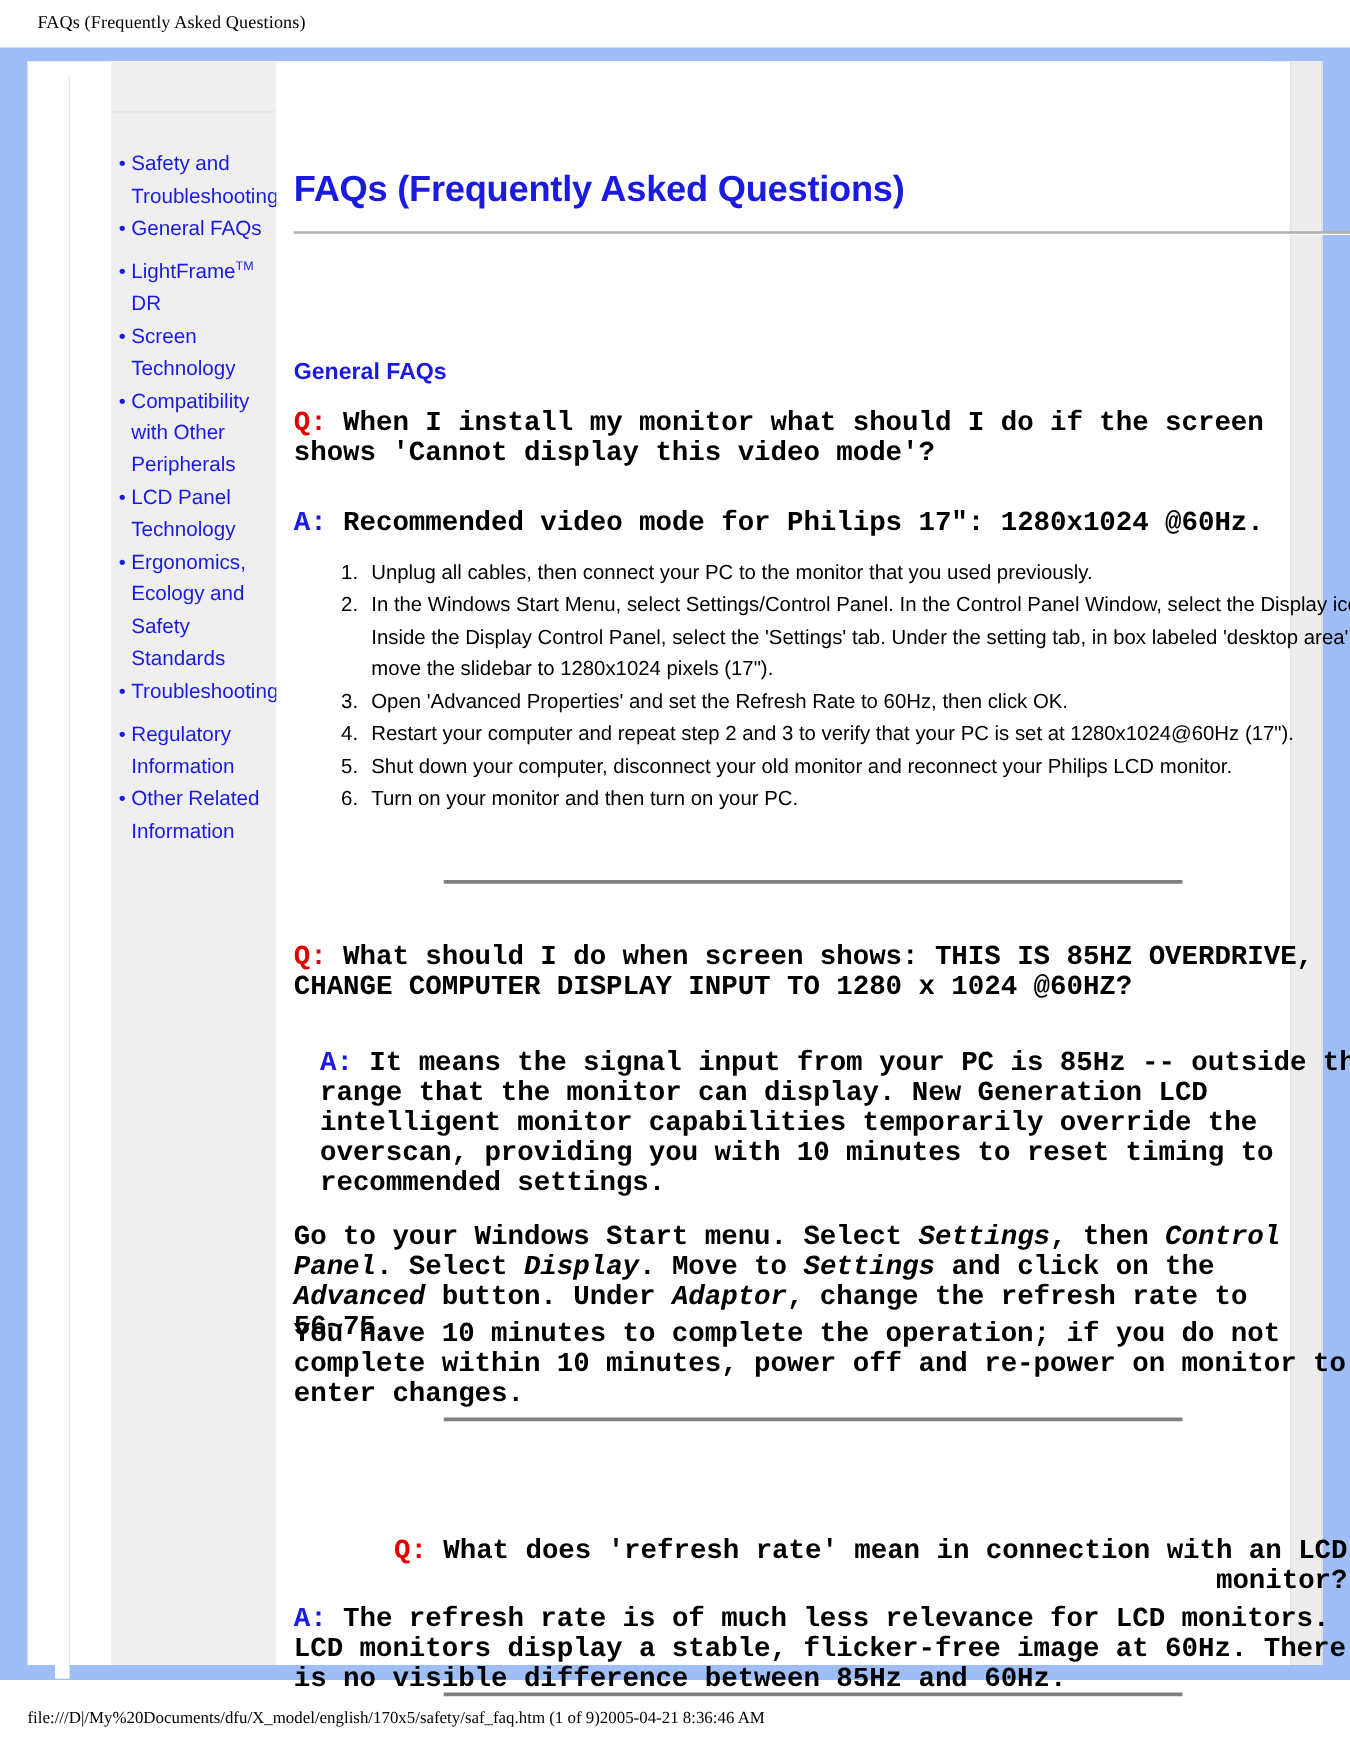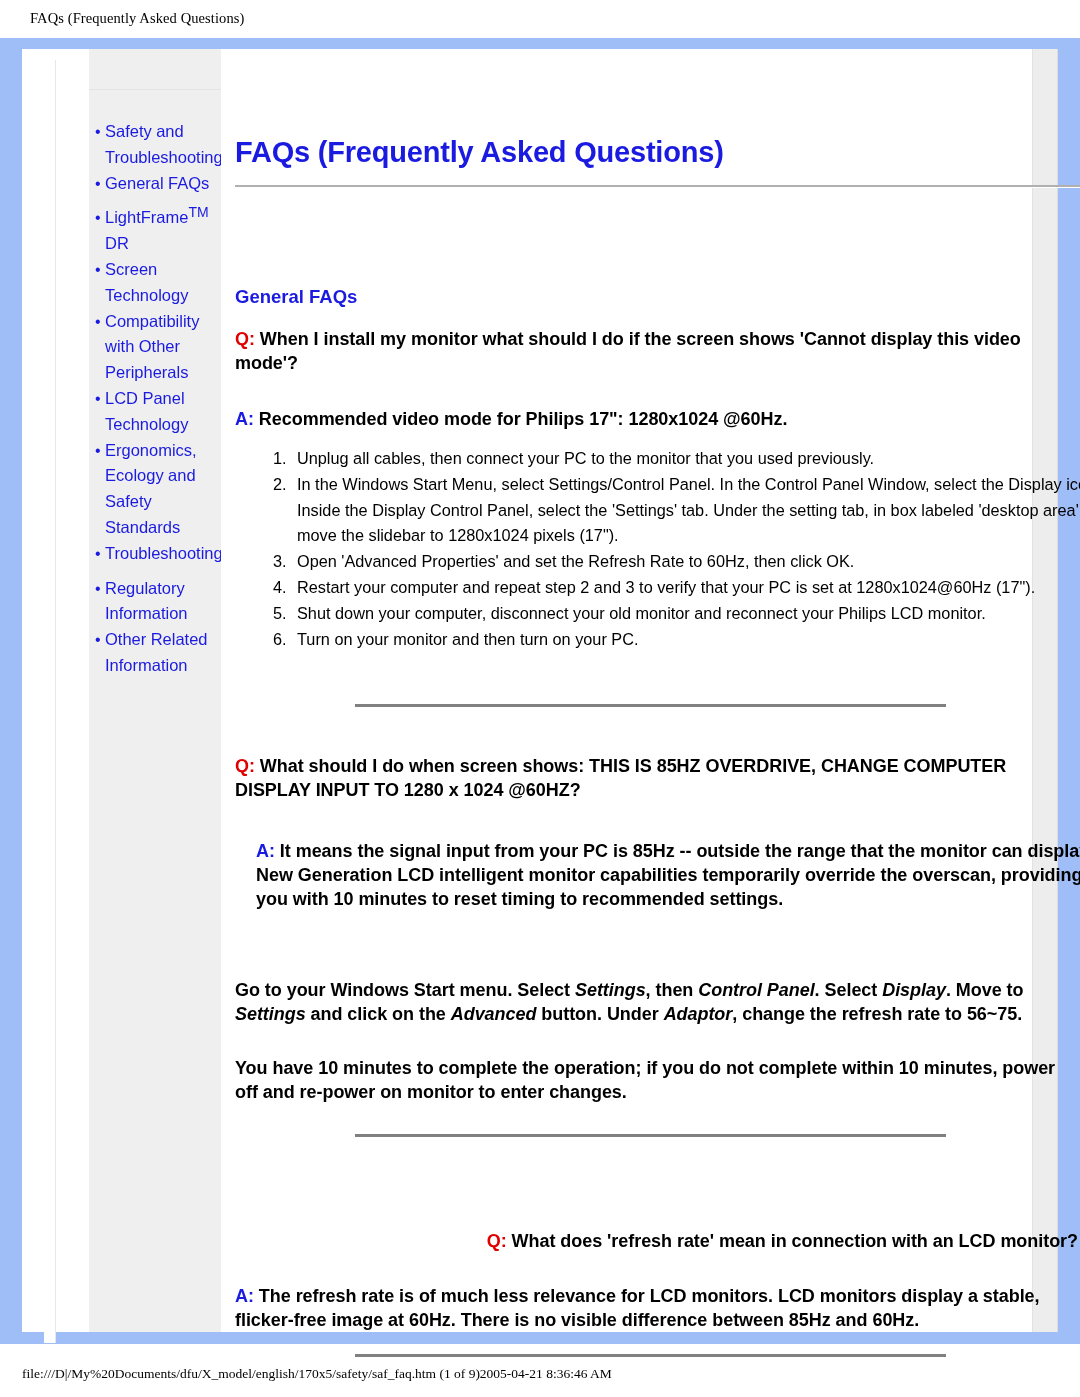--- a/index.html
+++ b/index.html
@@ -127,21 +127,21 @@
   }
   .nav-item .bullet {
     position: absolute;
     left: 6px;
     top: 0;
     color: #1a1ae0;
     font-size: 16px;
     line-height: 25.8px;
   }
   .nav-item sup {
-    font-size: 14px;
+    font-size: 10px;
     vertical-align: 6px;
     line-height: 0;
   }
   .nav-gap-small { height: 9px; }
 
   
   .main {
     position: absolute;
     left: 186px;
     top: 0px;
@@ -176,23 +176,24 @@
     top: 222px;
     color: #1a1ae0;
     font-size: 18.5px;
     font-weight: bold;
   }
 
   .block {
     position: absolute;
     left: 14px;
     width: 843px;
-    font-size: 18px;
+    font-size: 22px;
     line-height: 24px;
     color: #000000;
+    font-family: Liberation Mono, monospace;
   }
   .qa {
     font-weight: bold;
     letter-spacing: -0.05px;
   }
   .q-mark { color: #e00000; font-weight: bold; }
   .a-mark { color: #1a1ae0; font-weight: bold; }
 
   ol.steps {
     position: absolute;

